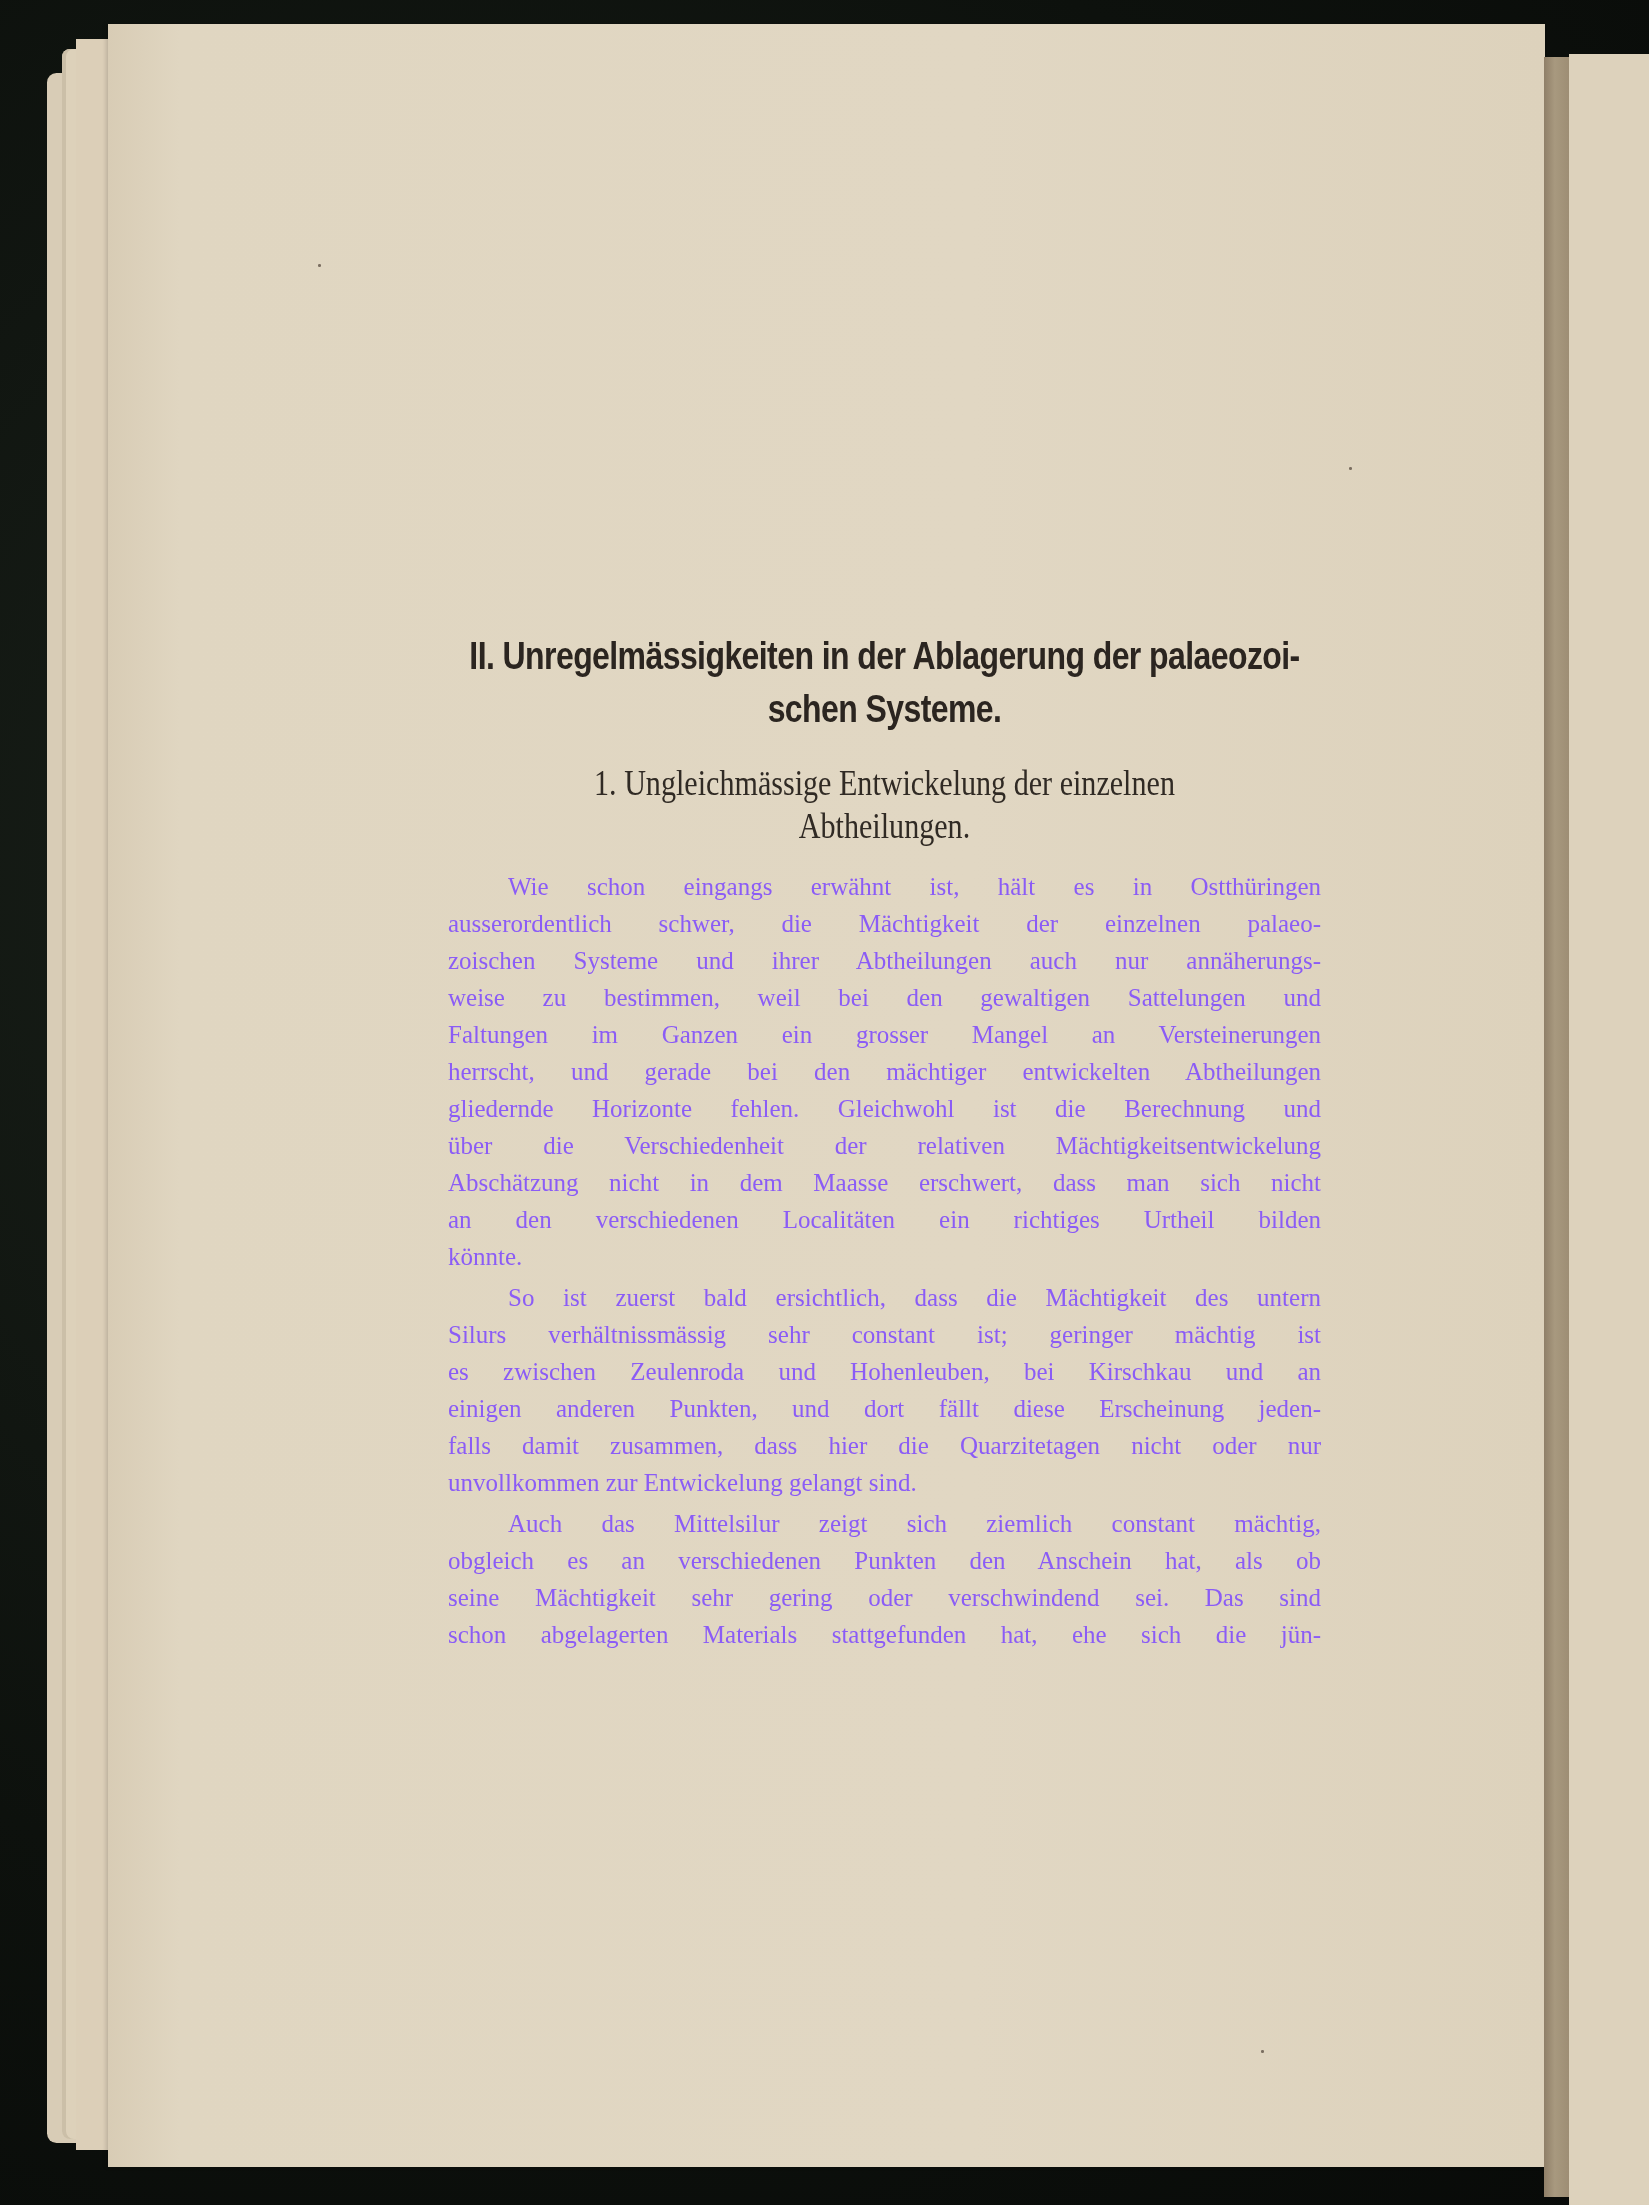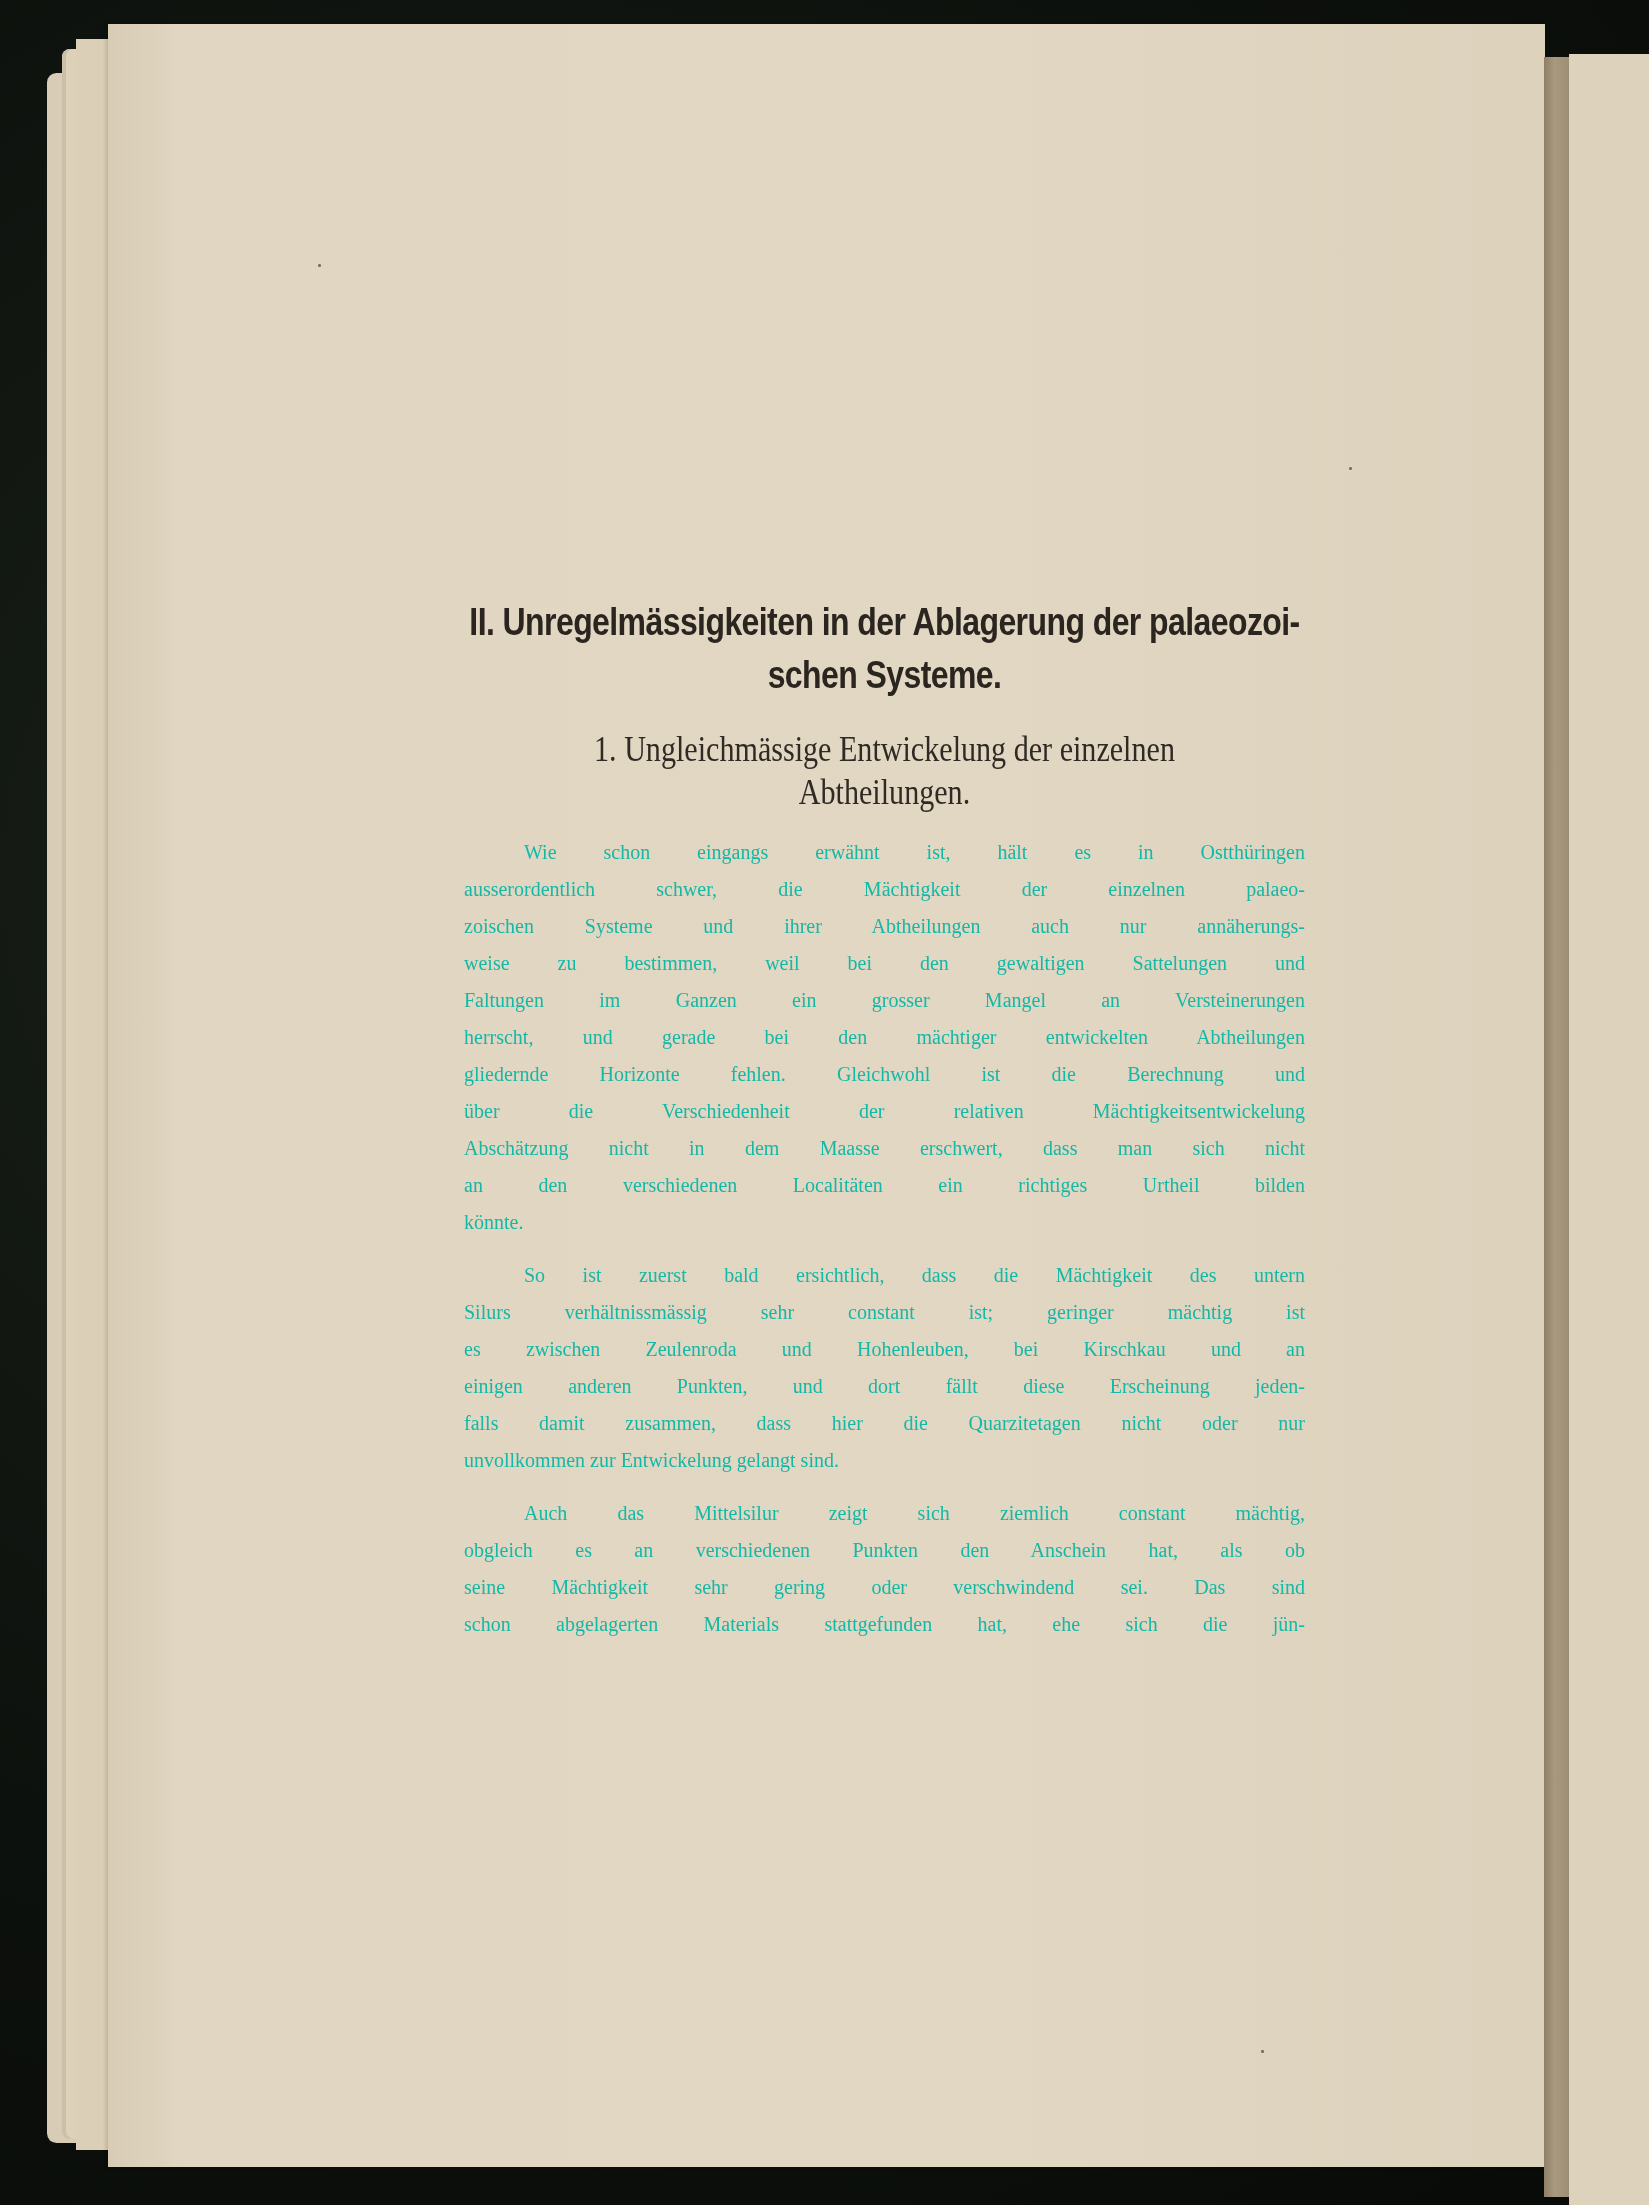--- a/index.html
+++ b/index.html
@@ -20,21 +20,21 @@
     }
     .gutter {
       position: absolute; left: 1544px; top: 57px; width: 27px; height: 2140px;
       background: linear-gradient(90deg, #8f7f68 0%, #a8997f 40%, #9c8c73 100%);
     }
     .page-right {
       position: absolute; left: 1569px; top: 54px; width: 88px; height: 2151px;
       background: #ddd2bc;
     }
     .content {
-      position: absolute; left: 448px; top: 595px; width: 873px;
+      position: absolute; left: 448px; top: 629px; width: 873px;
       color: #2e2822;
     }
     .chapter-title {
       font-family: "Liberation Sans", sans-serif;
       font-weight: bold;
       font-size: 39px;
       line-height: 53px;
       text-align: center;
       letter-spacing: -0.7px;
       transform: scaleX(0.82);
@@ -47,26 +47,26 @@
       font-size: 35px;
       line-height: 43px;
       text-align: center;
       margin-top: 27px;
       color: #302a24;
       transform: scaleX(0.86);
       transform-origin: center;
     }
     .para {
       font-family: "Liberation Serif", serif;
-      font-size: 20px;
+      font-size: 25px;
       line-height: 37px;
       text-align: justify;
       text-align-last: left;
-      color: #14b8a6;
-      margin: 16px;
+      color: #8b5cf6;
+      margin: 0;
     }
     .para.first { margin-top: 20px; }
     .para + .para { margin-top: 4px; }
     .para .line { display: block; text-align: justify; text-align-last: justify; white-space: nowrap; }
     .para .line.last { text-align-last: left; }
     .indent { padding-left: 60px; }
     .speck { position: absolute; width: 2.7px; height: 2.7px; border-radius: 50%; background: #7a6e60; }
   </style>
 </head>
 <body>

